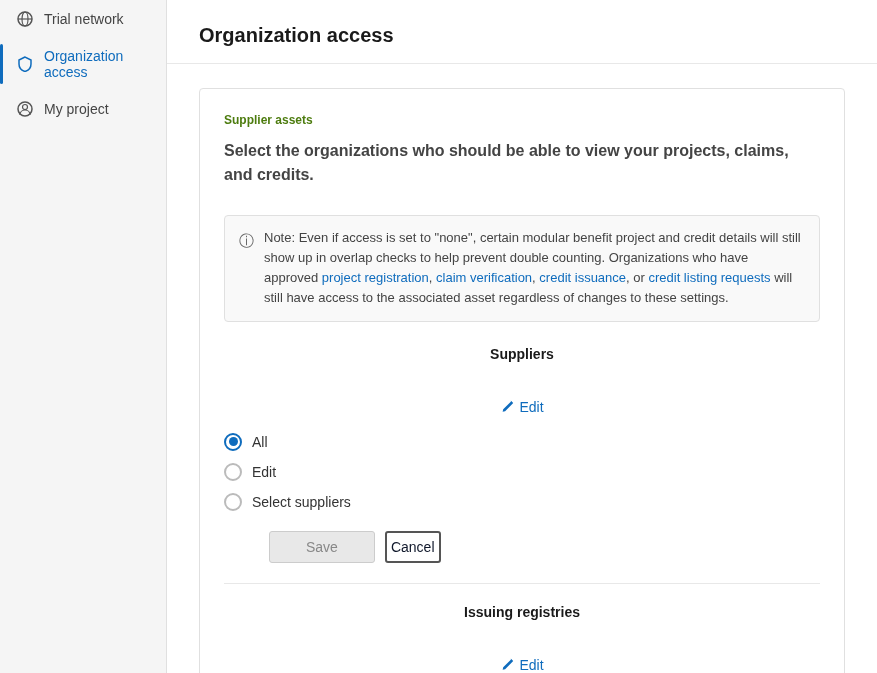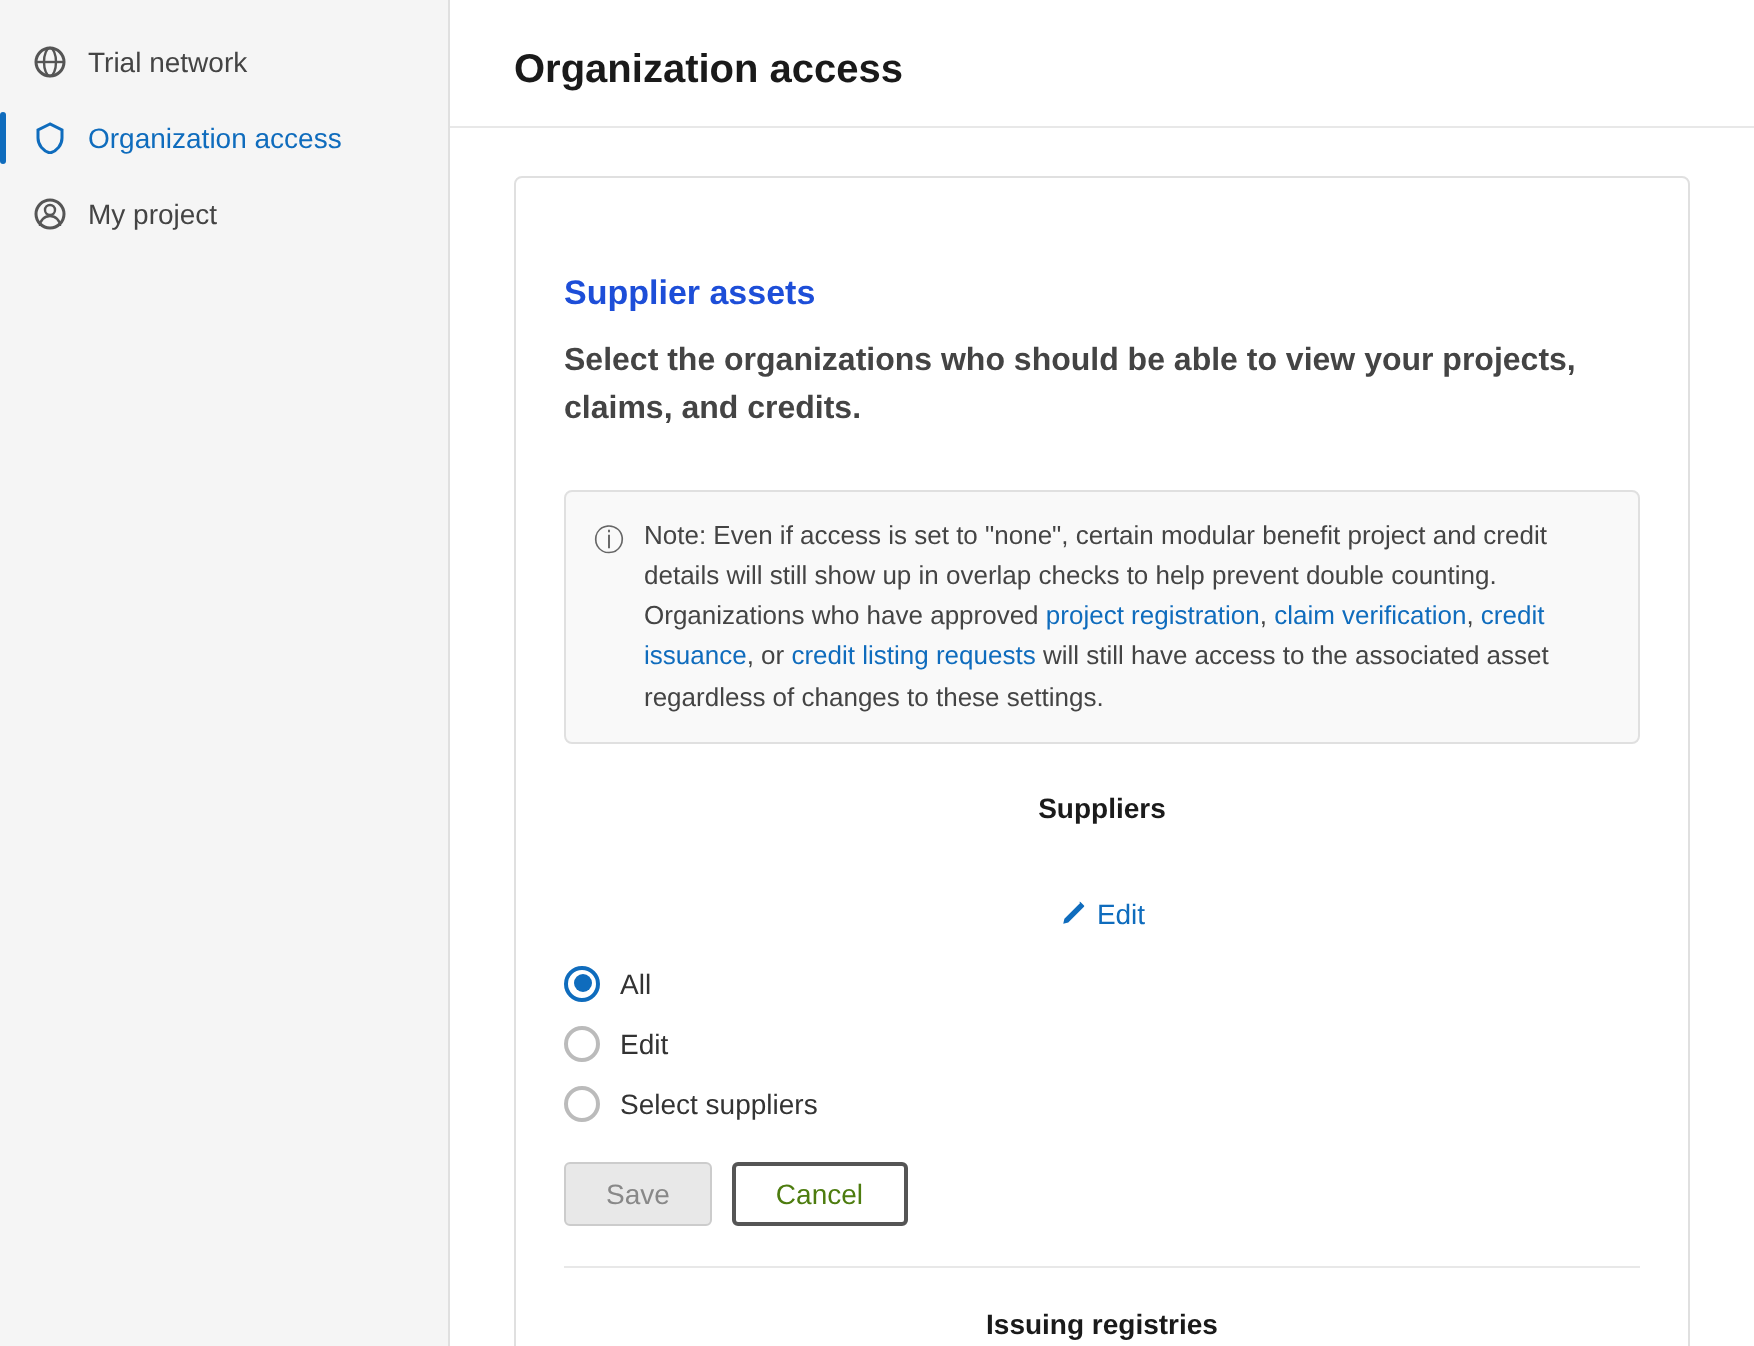--- a/index.html
+++ b/index.html
@@ -1,26 +1,26 @@
 <!DOCTYPE html>
 <html><head>
   <meta charset="utf-8">
   <style>
     * { box-sizing: border-box; margin: 0; padding: 0; }
     body { font-family: 'Segoe UI', Arial, sans-serif; font-size: 14px; color: #333; background: #f5f5f5; display: flex; height: 673px; overflow: hidden; }
 
     
     .sidebar {
-      width: 225px;
+      width: 167px;
       background: #f5f5f5;
       border-right: 1px solid #e0e0e0;
       display: flex;
       flex-direction: column;
       flex-shrink: 0;
-      padding-top: 12px;
+      padding-top: 0;
     }
     .sidebar-item {
       display: flex;
       align-items: center;
       padding: 10px 16px;
       cursor: pointer;
       gap: 10px;
       font-size: 14px;
       color: #444;
       position: relative;
@@ -73,25 +73,24 @@
     }
 
     .card {
       border: 1px solid #e0e0e0;
       border-radius: 4px;
       padding: 24px;
       background: #fff;
     }
 
     .section-title {
-      font-size: 17px;
+      font-size: 12px;
       font-weight: 600;
-      color: #1d4ed8;
+      color: #4d7c0f;
       margin-bottom: 12px;
-      margin-top: 24px;
     }
 
     .section-description {
       font-size: 16px;
       color: #444;
       margin-bottom: 28px;
       line-height: 1.5;
       font-weight: bold;
     }
 
@@ -174,32 +173,33 @@
       border-radius: 50%;
       background: #0f6cbd;
     }
 
     .action-buttons {
       display: flex;
       gap: 10px;
       margin-bottom: 16px;
     }
     .btn-save {
-      padding: 6px 20px;
+      padding: 6px 36px;
       background: #e8e8e8;
       color: #888;
       border: 1px solid #ccc;
       border-radius: 3px;
       cursor: not-allowed;
       font-size: 14px;
+      margin-left: 45px;
     }
     .btn-cancel {
-      padding: 6px 20px;
+      padding: 6px 4px;
       background: #fff;
-      color: #4d7c0f;
+      color: #0f172a;
       border: 2px solid #555;
       border-radius: 3px;
       cursor: pointer;
       font-size: 14px;
       font-weight: 500;
     }
 
     .divider {
       border: none;
       border-top: 1px solid #e8e8e8;

